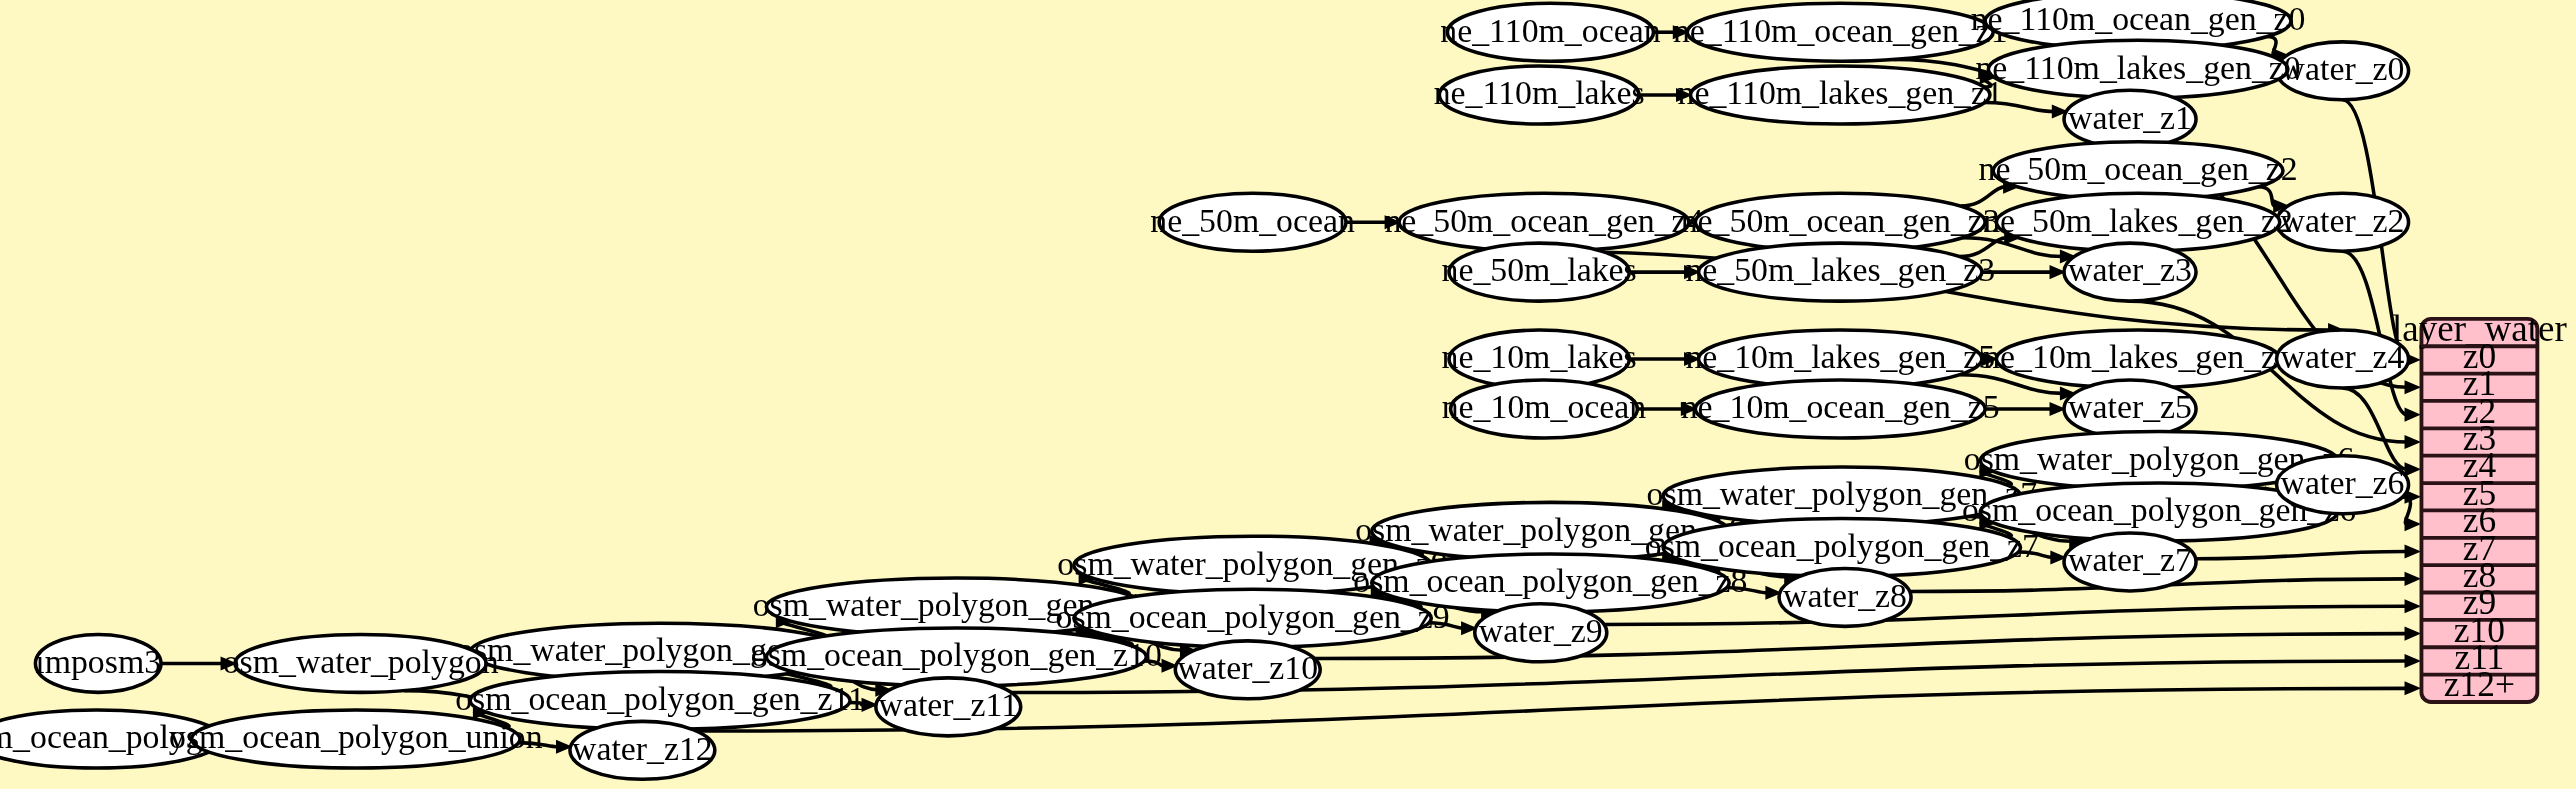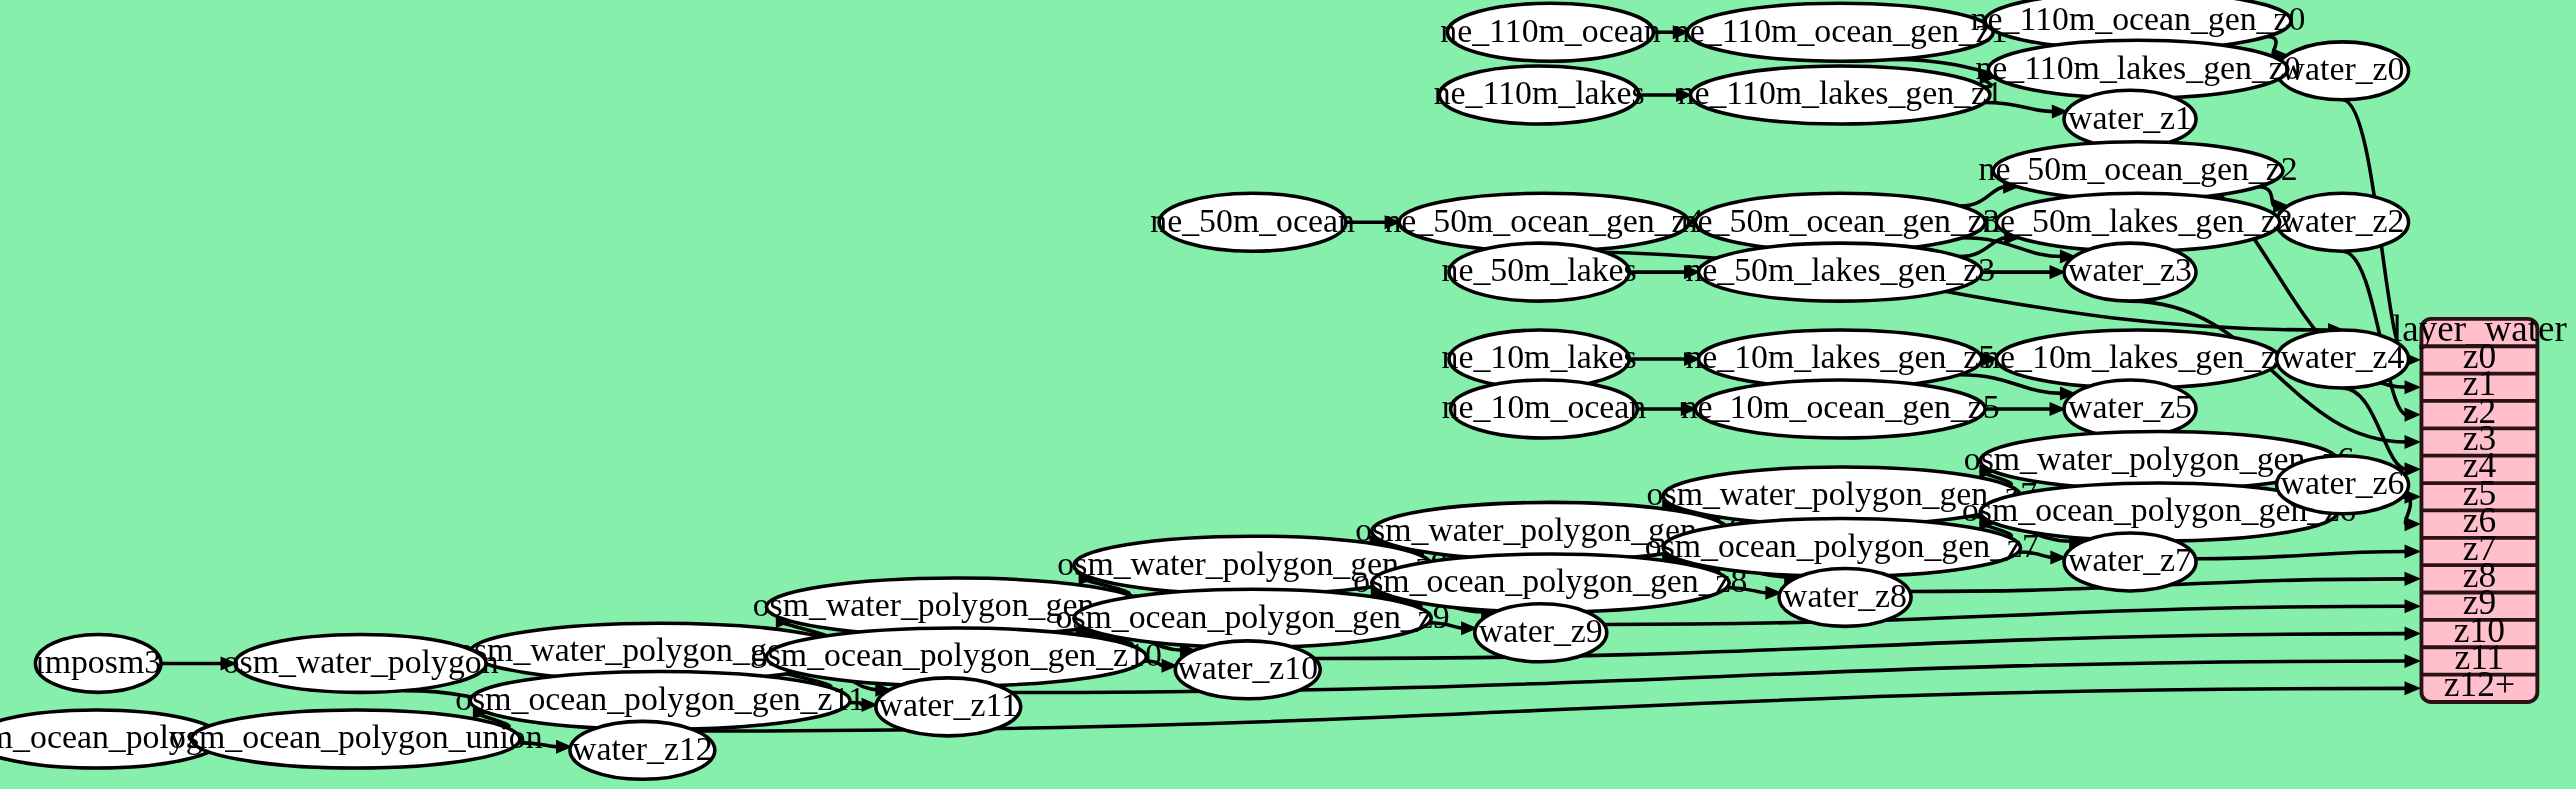--- a/index.html
+++ b/index.html
@@ -1,17 +1,17 @@
 <!DOCTYPE html>
 <html style="font-size:11.5px"><head>
 <meta charset="utf-8">
 <title>water layer graph</title>
 <style>
   html,body{margin:0;padding:0;background:#ffffff;}
-  #root{position:relative;width:2576px;height:789px;background:#86efac;
+  #root{position:relative;width:2576px;height:789px;background:#fef9c3;
         font-family:"Liberation Serif","DejaVu Serif",serif;overflow:hidden;}
   svg#graph{position:absolute;left:0;top:0;width:2576px;height:789px;}
   .node-ell{fill:#ffffff;stroke:#000000;stroke-width:2.2;}
   .node-lbl{font-family:"Liberation Serif","DejaVu Serif",serif;
             font-size:21px;fill:#000;text-anchor:middle;dominant-baseline:middle;
             white-space:pre;}
   .edge{fill:none;stroke:#000000;stroke-width:2.2;}
   .arrow{fill:#000000;stroke:#000000;stroke-width:1;}
   
   .rec-box{fill:#ffc0cb;stroke:#2b1216;stroke-width:2.4;}

